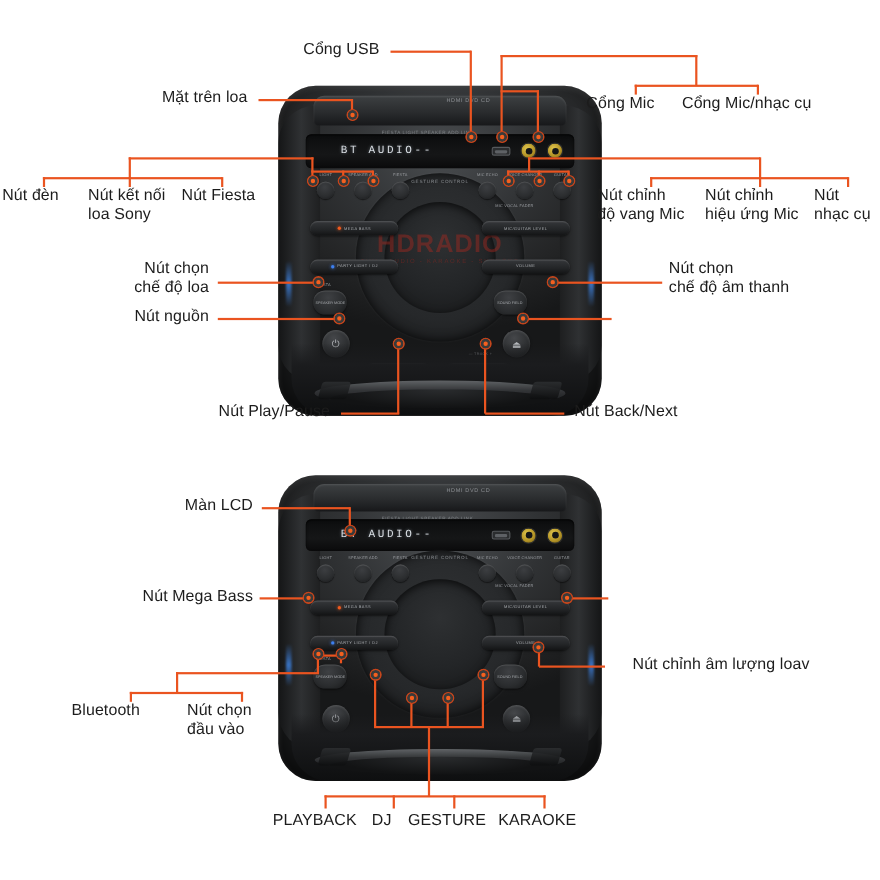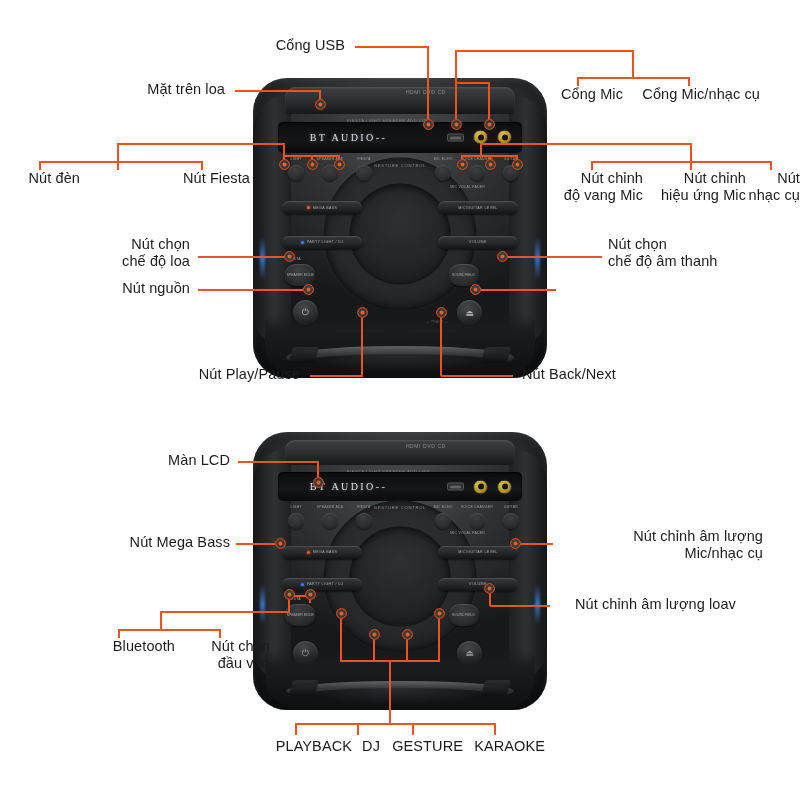--- a/index.html
+++ b/index.html
@@ -19,21 +19,21 @@
   
   .lbl {
     position: absolute;
     color: #1c1c1c;
     font-size: 14.5px;
     line-height: 17px;
     letter-spacing: 0.1px;
     white-space: pre-line;
     font-family: "Liberation Sans", sans-serif;
   }
-  .lbl.c  { text-align: right; }
+  .lbl.c  { text-align: left; }
   .lbl.r  { text-align: right; }
   .lbl.l  { text-align: left; }
 
   
   .hline, .vline {
     position: absolute;
     background: #ea5420;
   }
   .hline { height: 2px; }
   .vline { width: 2px; }
@@ -102,21 +102,21 @@
     left: 8.5%; right: 8.5%;
     top: 14.5%; height: 10.5%;
     border-radius: 5px;
     background: linear-gradient(180deg,#0c0d0e,#151617 60%,#0a0a0b);
     box-shadow: inset 0 1px 2px rgba(0,0,0,.9);
     display: flex; align-items: center;
   }
   .lcd-text {
     margin-left: 13%;
     color: #d8dde2;
-    font-family: Liberation Serif, serif;
+    font-family: Liberation Mono, monospace;
     font-size: 10px;
     letter-spacing: 2.4px;
     text-shadow: 0 0 3px rgba(200,215,230,.45);
   }
   .jack-area {
     position: absolute; right: 4%; top: 50%;
     transform: translateY(-50%);
     display: flex; align-items: center; gap: 9px;
   }
   .usb-port {
@@ -320,20 +320,24 @@
           <div class="jack"></div>
           <div class="jack"></div>
         </div>
       </div>
 
       <div class="dial-outer">
         <div class="dial-top-txt">GESTURE CONTROL</div>
         <div class="dial-ring"></div>
         <div class="dial-inner"></div>
       </div>
+      <div class="wm">
+        <div class="wm-main">HDRADIO</div>
+        <div class="wm-sub">TIVI - AUDIO - KARAOKE  -  SUPPORT</div>
+      </div>
 
       <div class="rbtn" style="left:12%;  top:29%;"></div>
       <div class="rbtn" style="left:23.5%;top:29%;"></div>
       <div class="rbtn" style="left:35%;  top:29%;"></div>
       <div class="rbtn-cap" style="left:14.7%; top:26.3%;">LIGHT</div>
       <div class="rbtn-cap" style="left:26.2%; top:26.3%;">SPEAKER ADD</div>
       <div class="rbtn-cap" style="left:37.7%; top:26.3%;">FIESTA</div>
 
       <div class="rbtn" style="left:62%;  top:29%;"></div>
       <div class="rbtn" style="left:73.5%;top:29%;"></div>
@@ -416,20 +420,22 @@
 
   <div class="vline" style="left:632px; top:50px; height:28px;"></div>
   <div class="hline" style="left:455px; top:50px; width:179px;"></div>
   <div class="vline" style="left:455px; top:50px; height:73px;"></div>
   <div class="vline" style="left:488px; top:82px; height:41px;"></div>
   <div class="hline" style="left:455px; top:82px; width:35px;"></div>
   <div class="dot" style="left:451px; top:119px;"></div>
   <div class="dot" style="left:484px; top:119px;"></div>
 
   <div class="lbl c" style="left:2px;  top:170px; width:78px;">Nút đèn</div>
+  <div class="lbl c" style="left:80px; top:170px; width:86px;">Nút kết nối
+loa Sony</div>
   <div class="lbl c" style="left:165px;top:170px; width:85px;">Nút Fiesta</div>
   <div class="hline" style="left:39px; top:161px; width:163px;"></div>
   <div class="vline" style="left:39px;  top:161px; height:9px;"></div>
   <div class="vline" style="left:117px; top:161px; height:9px;"></div>
   <div class="vline" style="left:201px; top:161px; height:9px;"></div>
 
   <div class="vline" style="left:117px; top:143px; height:19px;"></div>
   <div class="hline" style="left:117px; top:143px; width:168px;"></div>
 
   <div class="hline" style="left:283px; top:155px; width:56px;"></div>
@@ -582,22 +588,20 @@
 
   <div class="lbl r" style="left:90px; top:452px; width:140px;">Màn LCD</div>
   <div class="hline" style="left:238px; top:461px; width:80px;"></div>
   <div class="vline" style="left:317px; top:461px; height:20px;"></div>
   <div class="dot" style="left:313px; top:477px;"></div>
 
   <div class="lbl r" style="left:80px; top:534px; width:150px;">Nút Mega Bass</div>
   <div class="hline" style="left:236px; top:543px; width:44px;"></div>
   <div class="dot" style="left:275px; top:538px;"></div>
 
-  <div class="lbl c" style="left:553px; top:528px; width:210px;">Nút chỉnh âm lượng
-Mic/nhạc cụ</div>
   <div class="hline" style="left:518px; top:543px; width:35px;"></div>
   <div class="dot" style="left:510px; top:538px;"></div>
 
   <div class="lbl l" style="left:575px; top:596px; width:230px;">Nút chỉnh âm lượng loav</div>
   <div class="hline" style="left:490px; top:605px; width:60px;"></div>
   <div class="vline" style="left:489px; top:588px; height:18px;"></div>
   <div class="dot" style="left:484px; top:583px;"></div>
 
   <div class="lbl c" style="left:65px;  top:638px; width:110px;">Bluetooth</div>
   <div class="lbl c" style="left:170px; top:638px; width:100px;">Nút chọn

